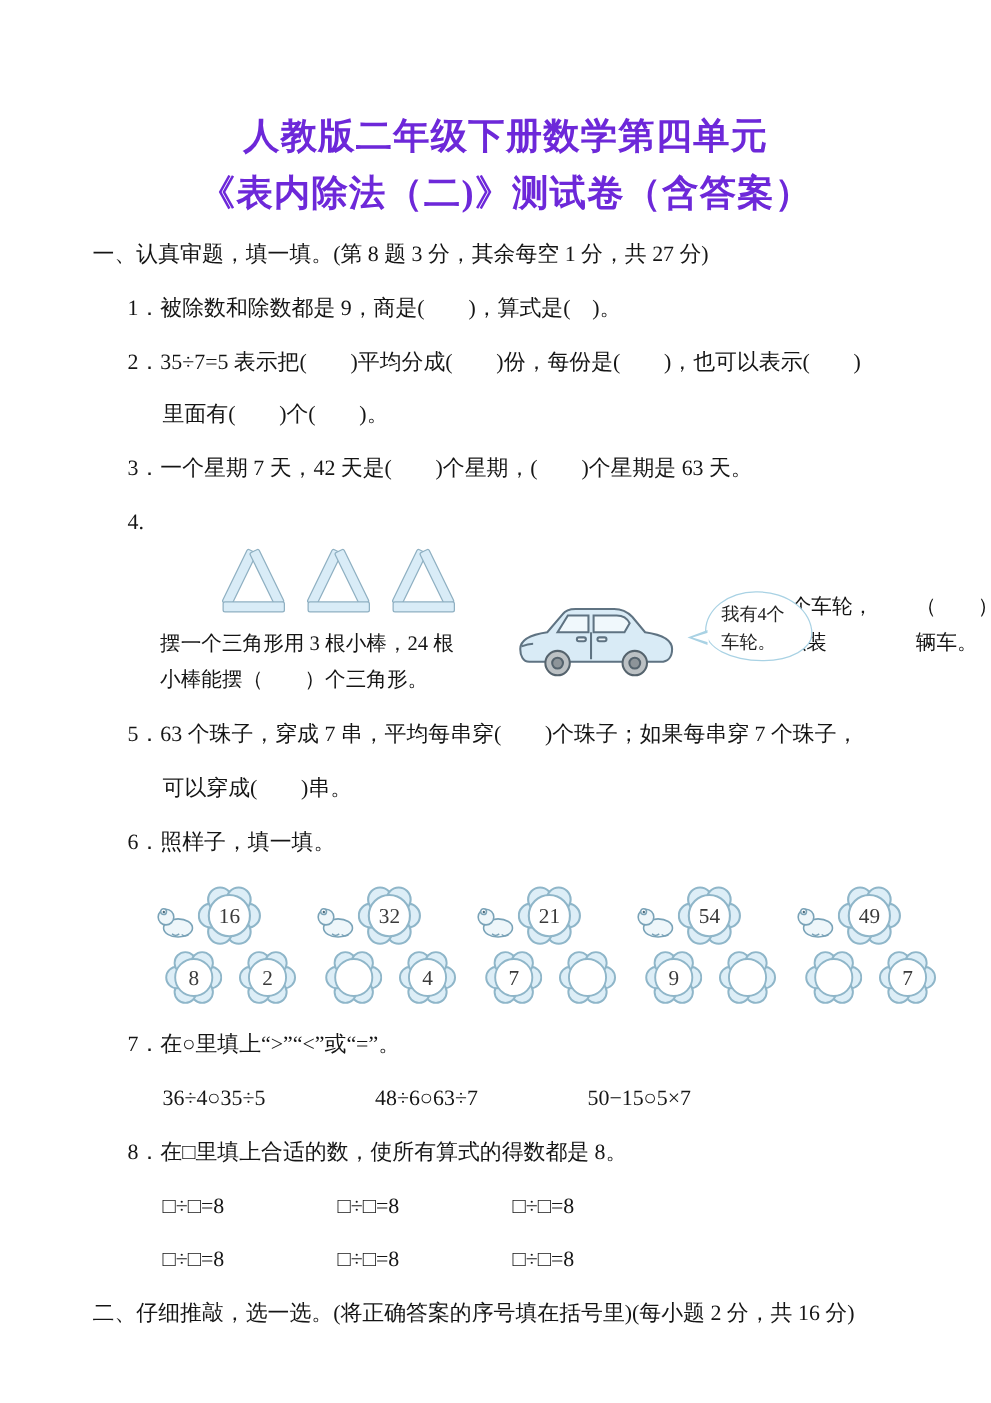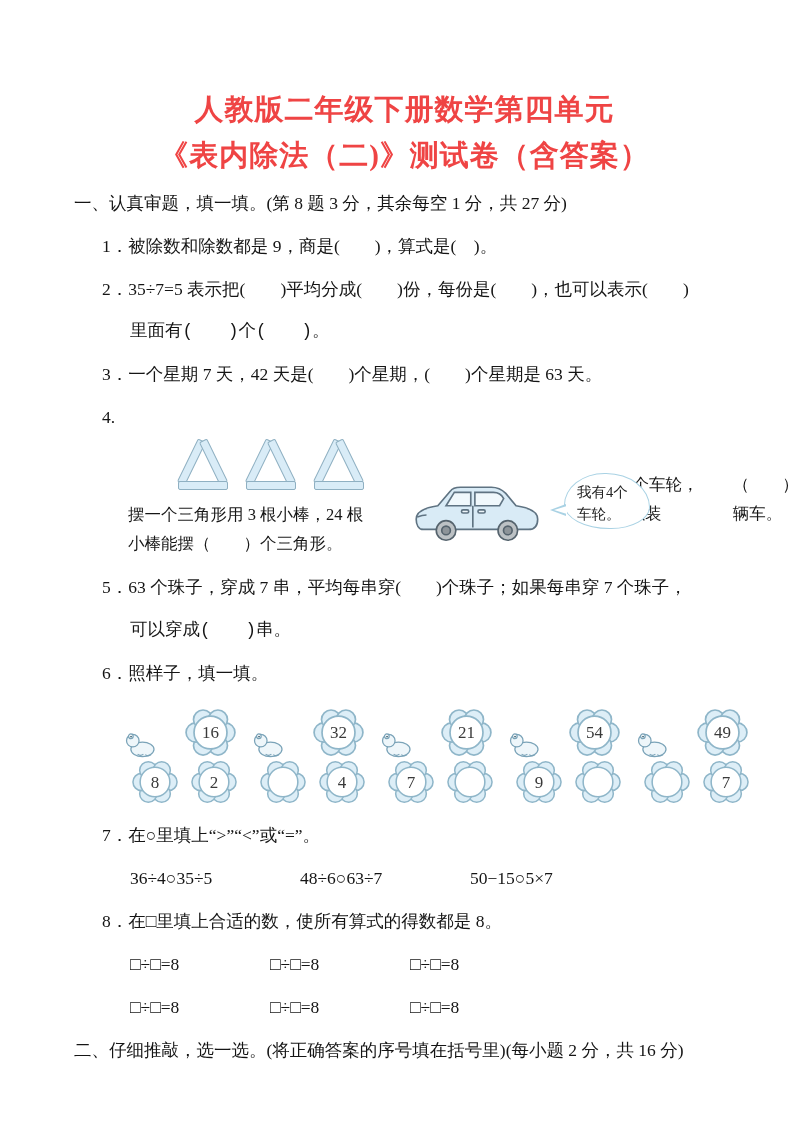--- a/index.html
+++ b/index.html
@@ -4,24 +4,24 @@
 <style>
   html,body{margin:0;padding:0;background:#fff;}
   .page{
     position:relative;width:793px;height:1122px;box-sizing:border-box;
     background:#fff;color:#151515;
     padding:86px 58px 0 74px;
     font-family:"Liberation Serif","DejaVu Serif",serif;
     font-size:17.5px;line-height:1.25;
     display:flex;flex-direction:column;overflow:hidden;
   }
-  .title{text-align:center;font-weight:bold;color:#ef4444;font-size:29px;line-height:1.6;letter-spacing:1px;margin:0 0 14px 0;}
+  .title{text-align:center;font-weight:bold;color:#6d28d9;font-size:29px;line-height:1.6;letter-spacing:1px;margin:0 0 14px 0;}
   .sec{margin:0 0 21px 0;font-weight:normal;}
   .q{margin:0 0 21px 0;margin-left:28px;}
-  .q-cont{margin-left:56px;font-family:Liberation Mono, monospace;}
+  .q-cont{margin-left:56px;}
   .q4num{margin-bottom:8px;}
   
   .fig-row{display:flex;align-items:flex-end;gap:44px;margin:0 0 18px 54px;}
   .fig-left{display:flex;flex-direction:column;}
   .tri-row{display:flex;gap:10px;margin:0 0 10px 46px;}
   .tri{position:relative;width:58px;height:54px;}
   .bar{position:absolute;display:block;background:#d9ecf7;border:1px solid #8fb0c2;border-radius:2px;box-sizing:border-box;}
   .bar-l{width:9px;height:48px;left:13px;top:1px;transform:rotate(26deg);}
   .bar-r{width:9px;height:48px;left:35px;top:1px;transform:rotate(-26deg);}
   .bar-b{width:50px;height:9px;left:4px;top:44px;}
@@ -34,21 +34,21 @@
     border:1.5px solid #a9d2e4;background:#fff;color:#222;
     border-radius:48% 52% 46% 54% / 58% 62% 40% 44%;
     font-size:14.5px;line-height:1.5;padding:8px 10px 4px 12px;
   }
   .bubble::before{content:"";position:absolute;left:-15px;top:30px;border-top:6px solid transparent;border-bottom:6px solid transparent;border-right:16px solid #a9d2e4;}
   .bubble::after{content:"";position:absolute;left:-11px;top:32px;border-top:4px solid transparent;border-bottom:4px solid transparent;border-right:13px solid #fff;}
   .fig-right .fig-cap{margin-left:26px;}
   
   .badges-row{display:flex;gap:16px;margin:2px 0 20px 50px;}
   .badge-group{width:112px;}
-  .bg-top{display:flex;align-items:flex-end;gap:27px;}
+  .bg-top{display:flex;align-items:center;}
   .frog-svg{width:33px;height:27px;margin-top:9px;margin-right:1px;flex:none;}
   .flower{position:relative;display:inline-flex;align-items:center;justify-content:center;flex:none;}
   .f-top{width:51px;height:51px;}
   .f-sm{width:46px;height:46px;}
   .flower svg{position:absolute;inset:0;width:100%;height:100%;}
   .fl-num{position:relative;font-style:normal;font-size:17px;color:#3a3a3a;}
   .bg-bottom{display:flex;gap:13px;margin-left:8px;margin-top:1px;}
   
   .expr-row{display:flex;margin:0 0 21px 56px;}
   .expr-row.w170 span{width:170px;}

